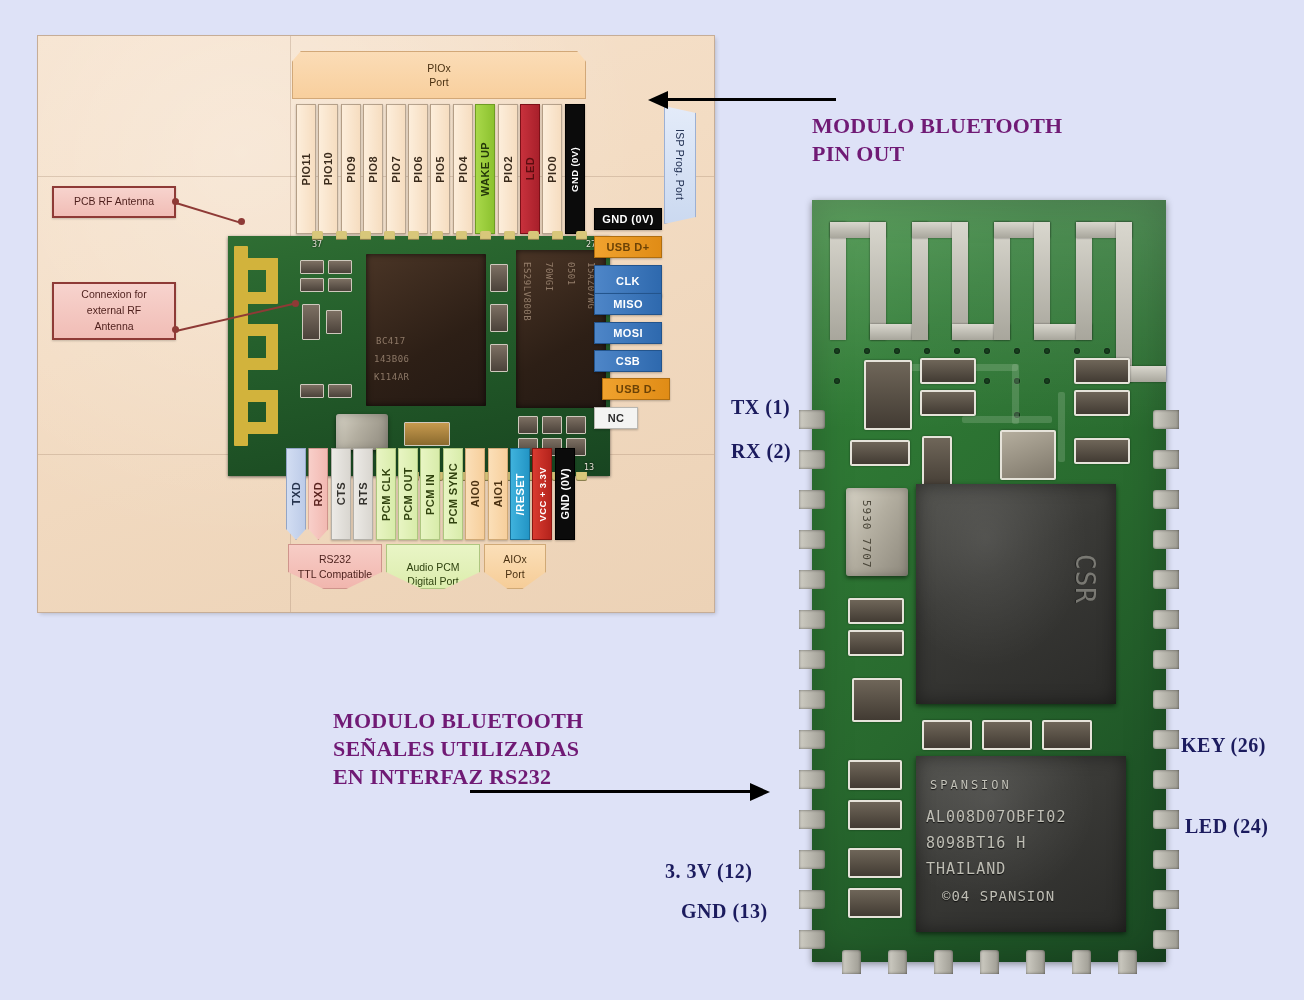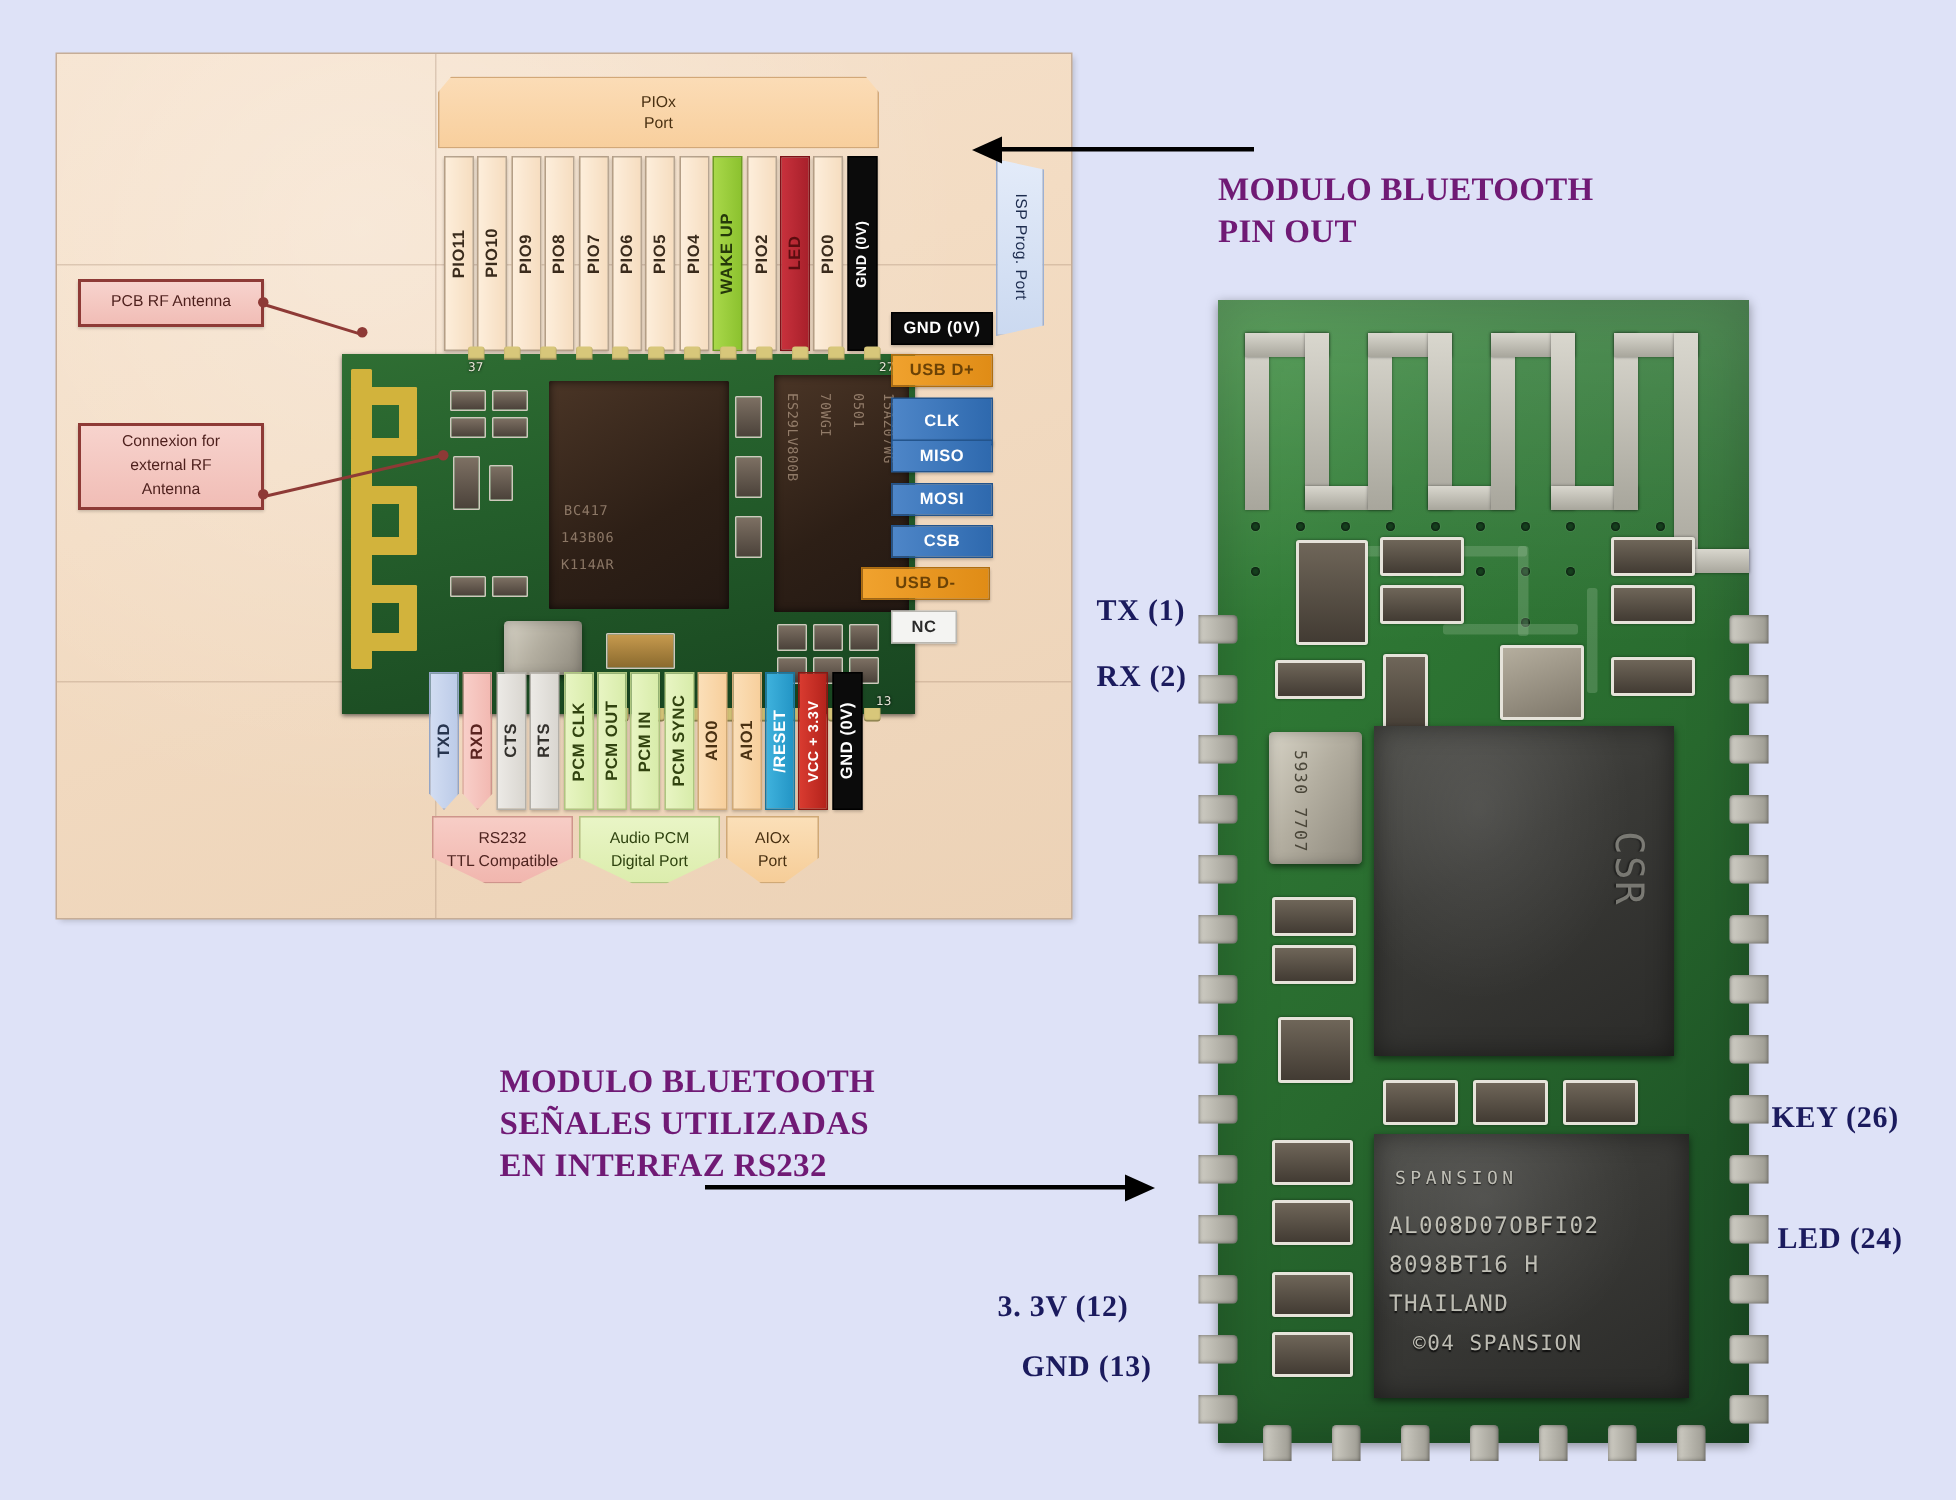--- a/index.html
+++ b/index.html
@@ -86,21 +86,21 @@
   .c-vcc  {background:linear-gradient(90deg,#d93b30,#b4231c);color:#ffffff;border-color:#8a1712;}
 
   
   .portbox{
     position:absolute;display:flex;flex-direction:column;align-items:center;justify-content:center;
     text-align:center;font-size:10.5px;line-height:1.35;color:#3b2c1c;
     border:1px solid rgba(125,105,85,.5);box-sizing:border-box;
     box-shadow:0 1px 2px rgba(0,0,0,.18);
   }
   .portbox.pk{background:linear-gradient(180deg,#f7cdc6,#f1b6ae);color:#4e231f;border-color:#cf948c;}
-  .portbox.lm{background:linear-gradient(180deg,#e9f5c6,#dcedad);color:#2f430f;border-color:#aec680;}
+  .portbox.lm{background:linear-gradient(180deg,#e9f5c6,#dcedad);color:#2f430f;border-color:#aec680;justify-content:flex-end;}
   .portbox.pc{background:linear-gradient(180deg,#fbdfb8,#f6cd98);color:#4a3112;border-color:#d0a976;}
   .portbox.top{background:linear-gradient(180deg,#fbdcb6,#f8cf9d);color:#4a3112;border-color:#d2a878;}
   .portbox.isp{background:linear-gradient(180deg,#e3ebf9,#cbd9f0);color:#1d2c4e;border-color:#9cb0d3;}
   .portbox.isp > span{writing-mode:vertical-rl;text-orientation:mixed;font-size:10.5px;letter-spacing:.3px;}
 
   .clip-top{clip-path:polygon(3% 0,97% 0,100% 22%,100% 100%,0 100%,0 22%);}
   .clip-bot{clip-path:polygon(0 0,100% 0,100% 62%,62% 100%,38% 100%,0 62%);}
   .clip-isp{clip-path:polygon(0 0,100% 6%,100% 94%,0 100%,0 0);}
 
   
@@ -328,21 +328,21 @@
         </div>
         <div class="pinchip horiz c-blue" style="left: 556px; top: 257.2px; width: 68px; height: 22px;">
           <span>MISO</span>
         </div>
         <div class="pinchip horiz c-blue" style="left: 556px; top: 285.6px; width: 68px; height: 22px;">
           <span>MOSI</span>
         </div>
         <div class="pinchip horiz c-blue" style="left: 556px; top: 314px; width: 68px; height: 22px;">
           <span>CSB</span>
         </div>
-        <div class="pinchip horiz c-orange" style="left: 536px; top: 342.4px; width: 86px; height: 22px;">
+        <div class="pinchip horiz c-orange" style="left: 564px; top: 342.4px; width: 68px; height: 22px;">
           <span>USB D-</span>
         </div>
         <div class="pinchip horiz c-white" style="left: 556px; top: 370.8px; width: 44px; height: 22px;">
           <span>NC</span>
         </div>
       </div>
 
     <div class="portbox isp clip-isp" style="left:626px;top:70px;width:32px;height:118px;">
       <span>ISP Prog. Port</span>
     </div>

